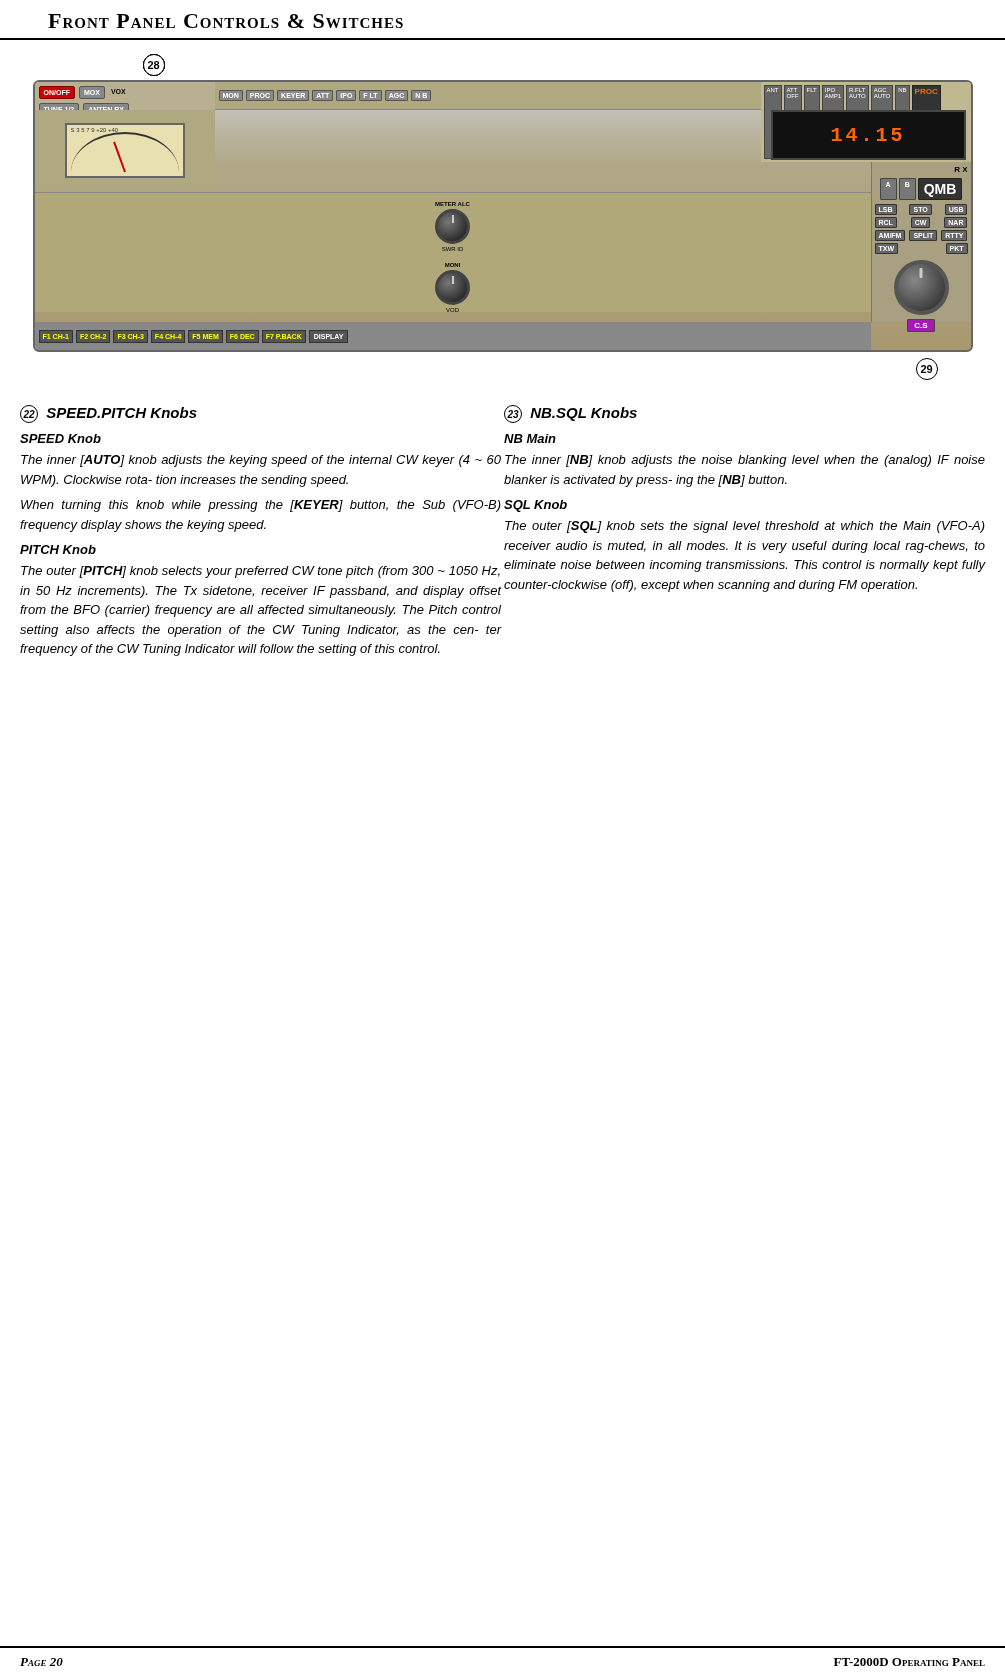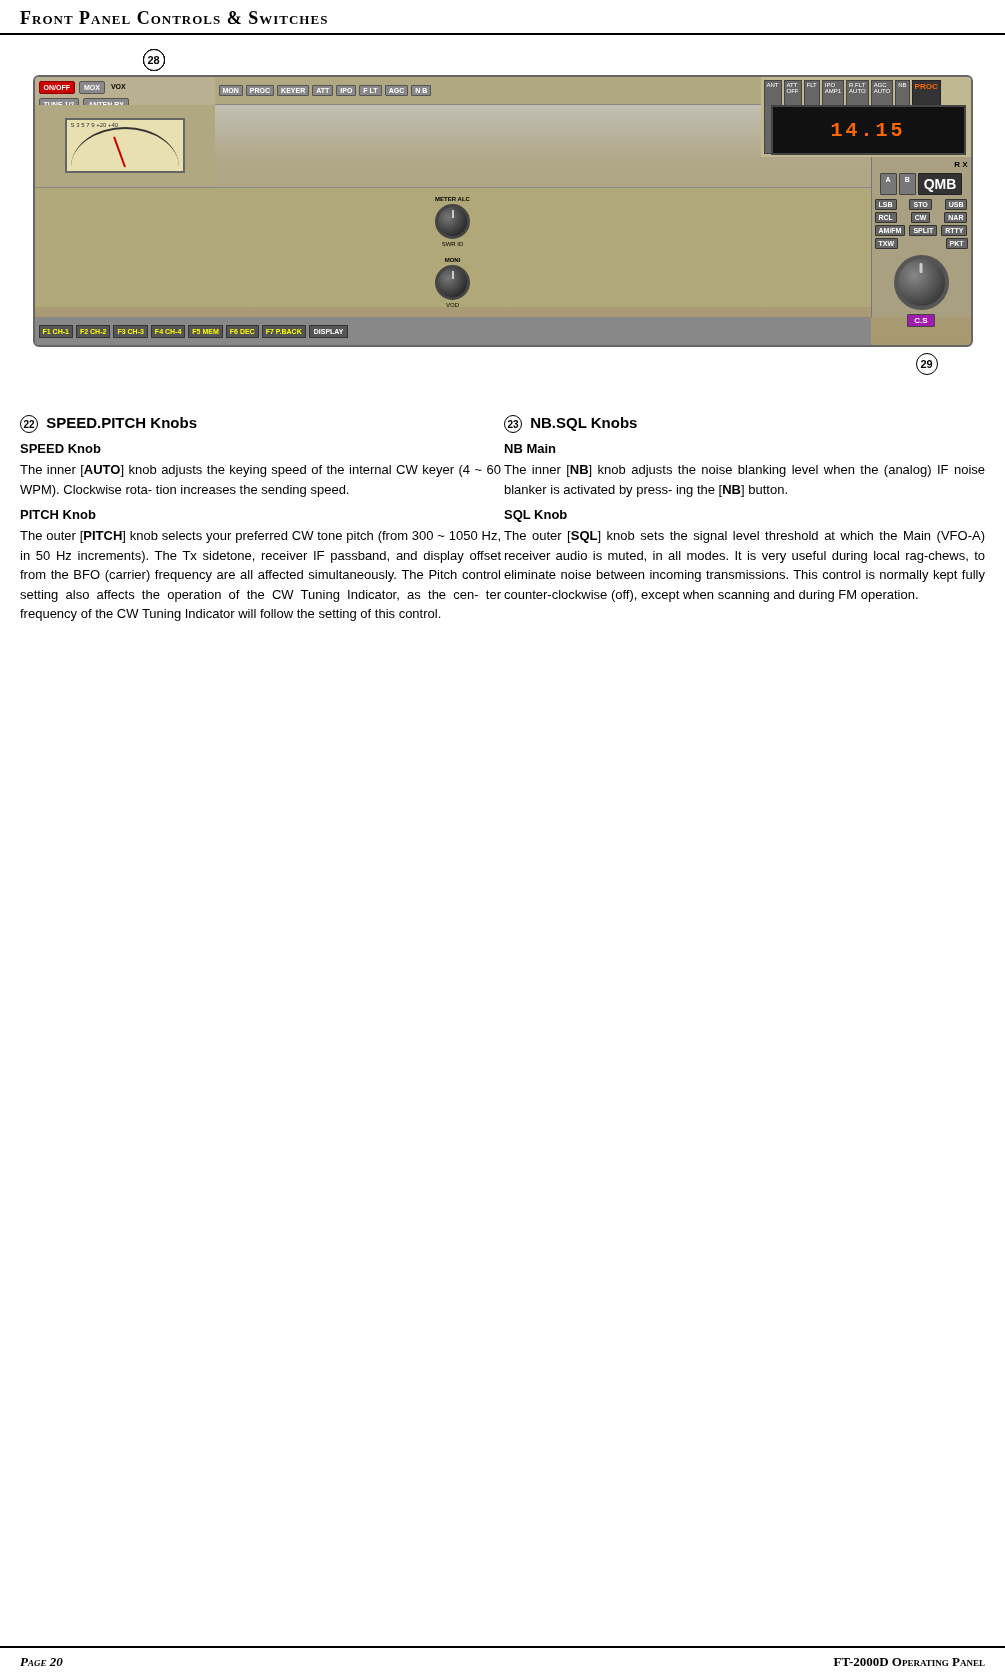--- a/index.html
+++ b/index.html
@@ -12,24 +12,25 @@
       color: #000;
     }
 
     
     .page-header {
       border-bottom: 2px solid #000;
       padding: 8px 20px 4px 20px;
       margin-bottom: 10px;
     }
     .page-header h1 {
-      font-size: 18px;
+      font-size: 22px;
       font-weight: bold;
       font-variant: small-caps;
       letter-spacing: 1px;
+      margin-left: 28px;
     }
 
     
     .callout {
       position: absolute;
       width: 22px;
       height: 22px;
       border: 1.5px solid #000;
       border-radius: 50%;
       background: #fff;
@@ -44,21 +45,21 @@
 
     
     .main-content {
       padding: 10px 20px;
     }
 
     .sections-grid {
       display: grid;
       grid-template-columns: 1fr 1fr;
       gap: 3px;
-      margin-top: 15px;
+      font-style: italic;
     }
 
     .section-title {
       font-size: 15px;
       font-weight: bold;
       margin-bottom: 8px;
       font-family: Arial, sans-serif;
     }
 
     .section-title .circled {
@@ -298,20 +299,25 @@
         <span class="circled">22</span>
         <span style="font-family:Arial,sans-serif; font-size:15px; font-weight:bold;">SPEED.PITCH Knobs</span>
       </div>
 
       <div class="subsection-title">SPEED Knob</div>
       <p class="body-text">
         The inner [<span class="bold">AUTO</span>] knob adjusts the keying speed of
         the internal CW keyer (4 ~ 60 WPM). Clockwise rota-
         tion increases the sending speed.
       </p>
+      <p class="body-text" style="margin-top:6px;">
+        When turning this knob while pressing the [<span class="bold">KEYER</span>]
+        button, the Sub (VFO-B) frequency display shows the
+        keying speed.
+      </p>
 
       <div class="subsection-title">PITCH Knob</div>
       <p class="body-text">
         The outer [<span class="bold">PITCH</span>] knob selects your preferred CW
         tone pitch (from 300 ~ 1050 Hz, in 50 Hz increments).
         The Tx sidetone, receiver IF passband, and display
         offset from the BFO (carrier) frequency are all affected
         simultaneously. The Pitch control setting also affects
         the operation of the CW Tuning Indicator, as the cen-
         ter frequency of the CW Tuning Indicator will follow

